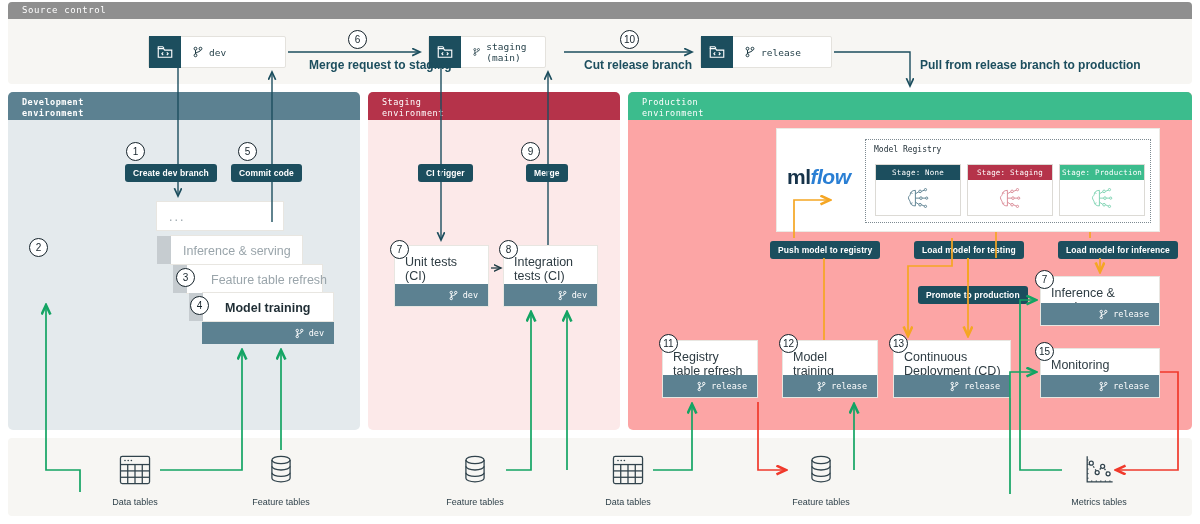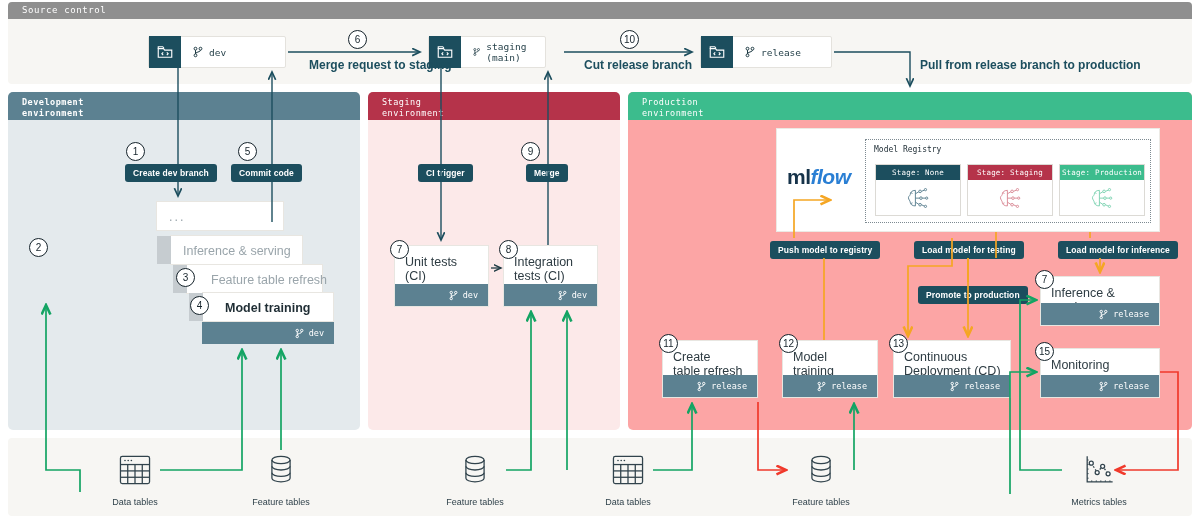--- a/index.html
+++ b/index.html
@@ -378,21 +378,21 @@
     </div>
   </div>
 
   <div class="abs pill" style="left:770px; top:241px;">Push model to registry</div>
   <div class="abs pill" style="left:914px; top:241px;">Load model for testing</div>
   <div class="abs pill" style="left:1058px; top:241px;">Load model for inference</div>
   <div class="abs pill" style="left:918px; top:286px;">Promote to production</div>
 
   <div class="abs card" style="left:662px; top:340px; width:96px; height:58px;">
     <div class="card-title">
-      <div>Create</div>
+      <div>Registry</div>
       <div>table refresh</div>
     </div>
     <div class="card-foot">
       <svg width="9" height="11" viewBox="0 0 12 14" fill="none" stroke="#ffffff" stroke-width="1.3">
         <circle cx="3" cy="3" r="1.6"></circle>
           <circle cx="9" cy="3" r="1.6"></circle>
           <circle cx="3" cy="11" r="1.6"></circle>
         <path d="M3 4.6v4.8M9 4.6c0 3-6 1.6-6 4.8"></path>
       </svg>
       <span>release</span>

